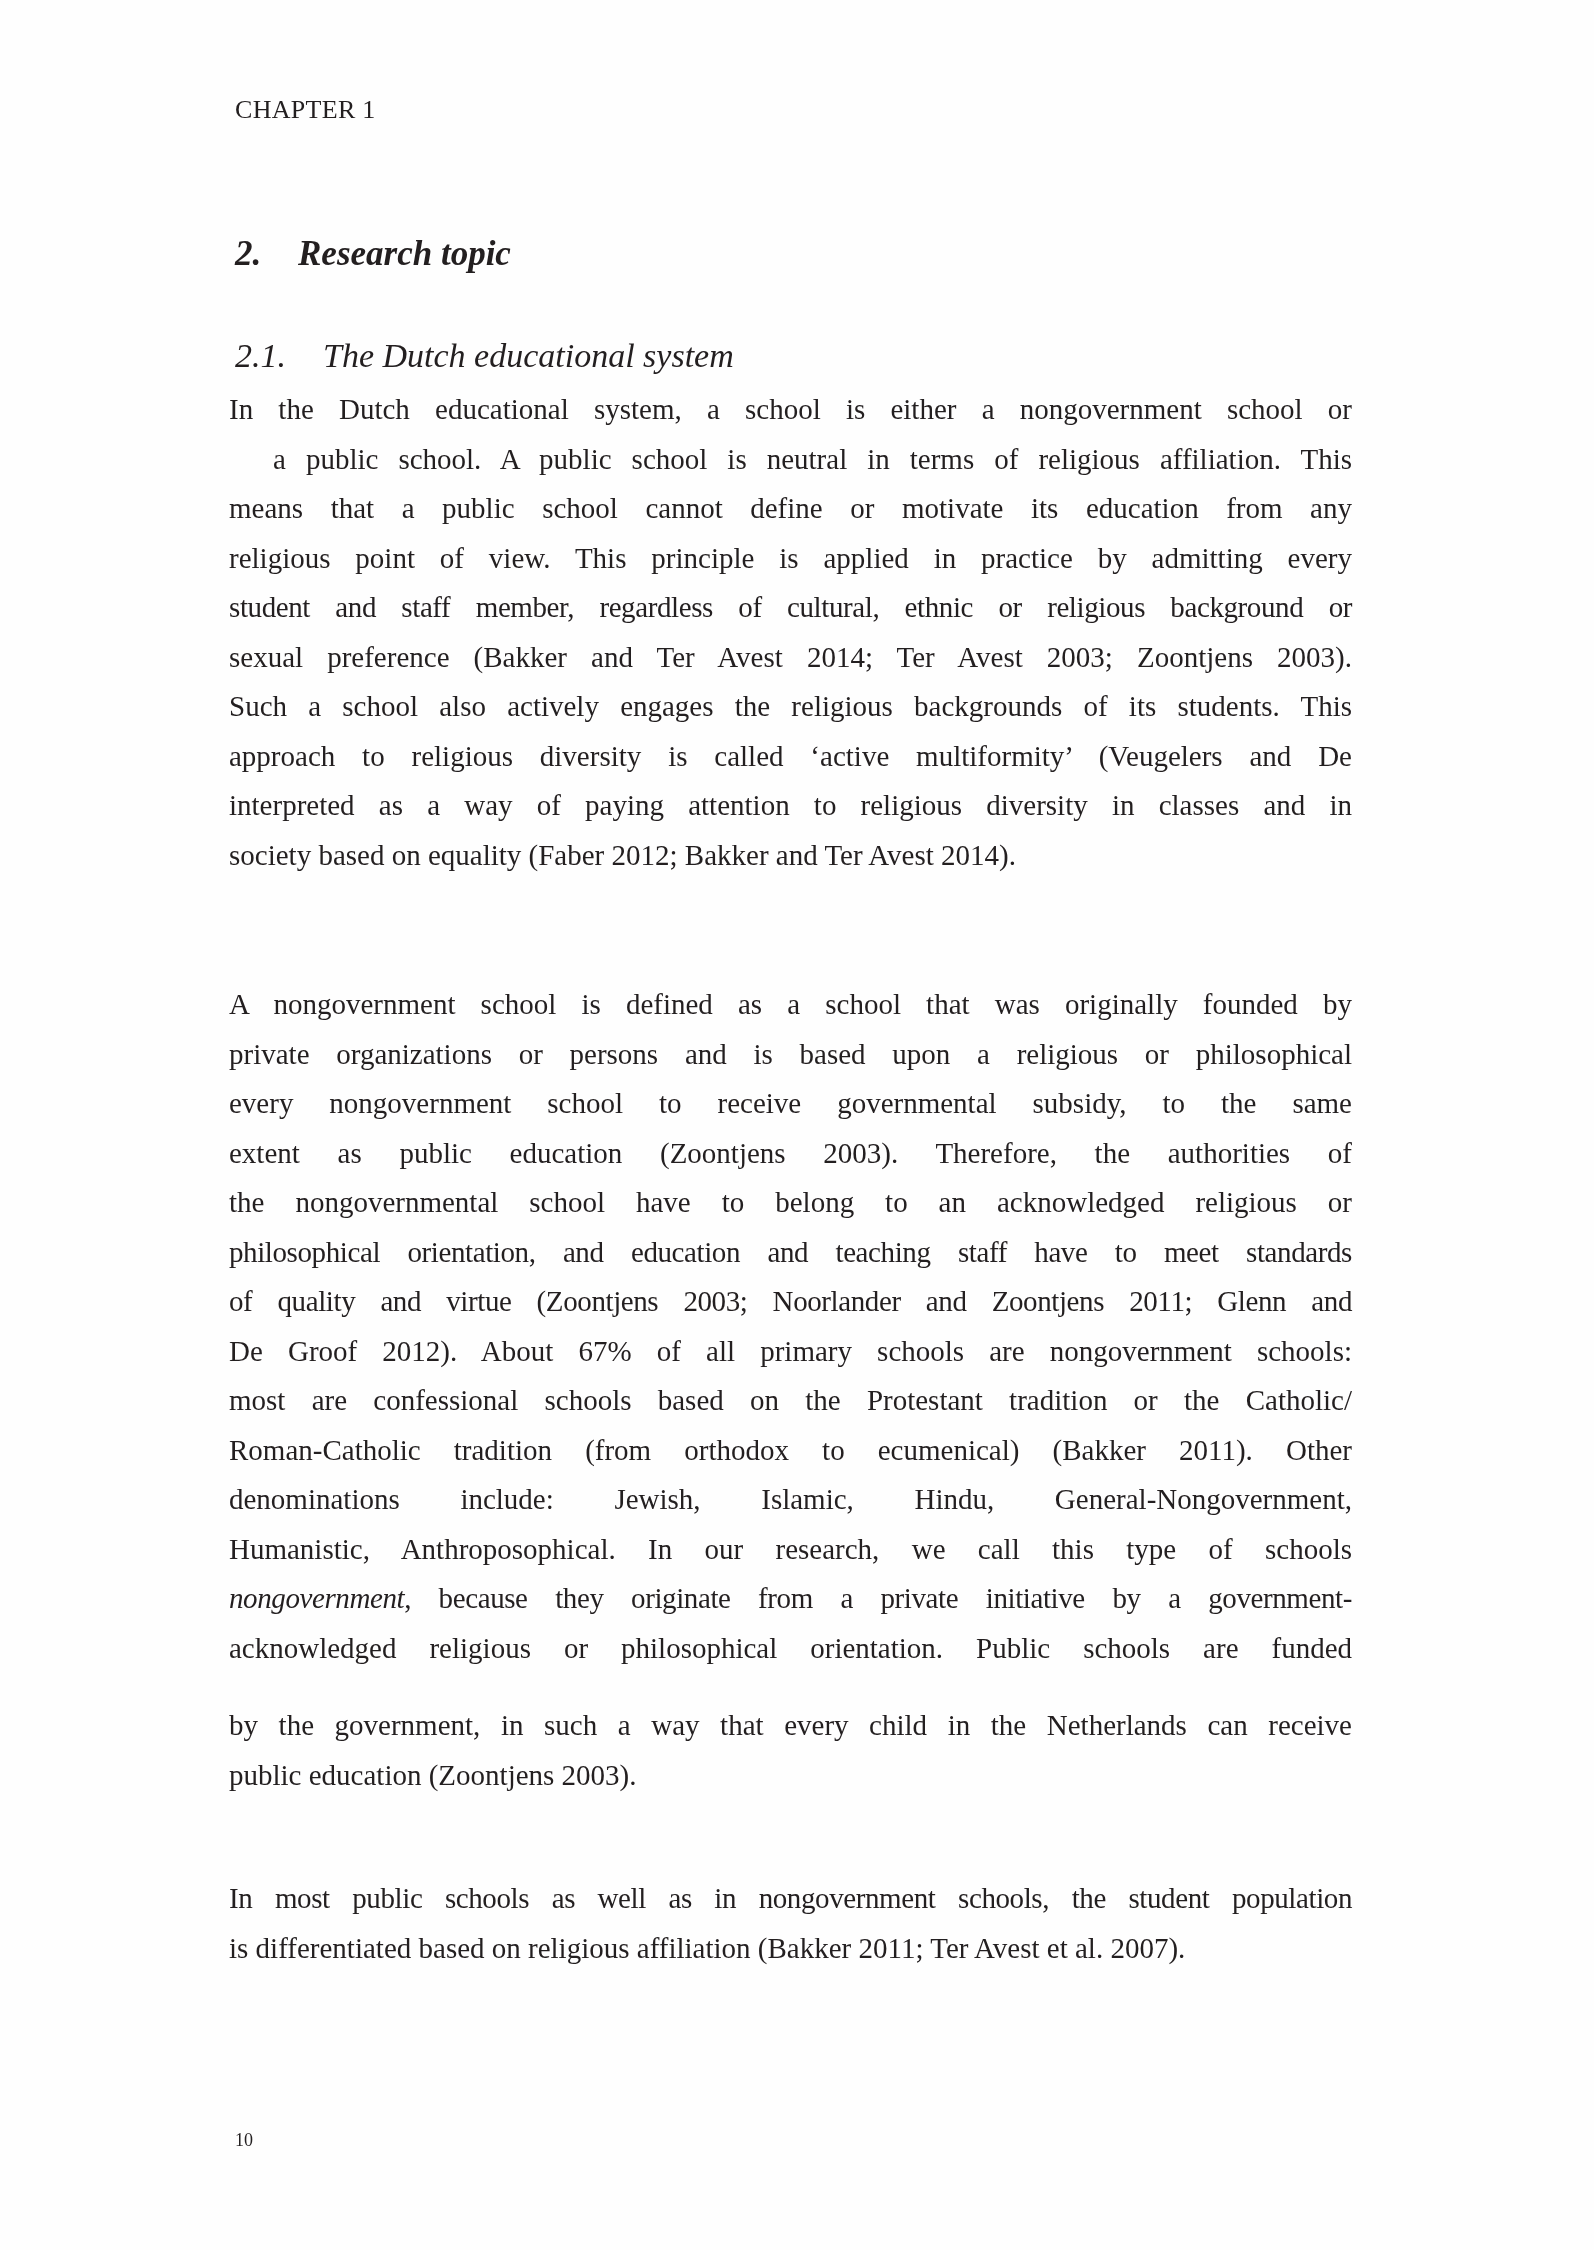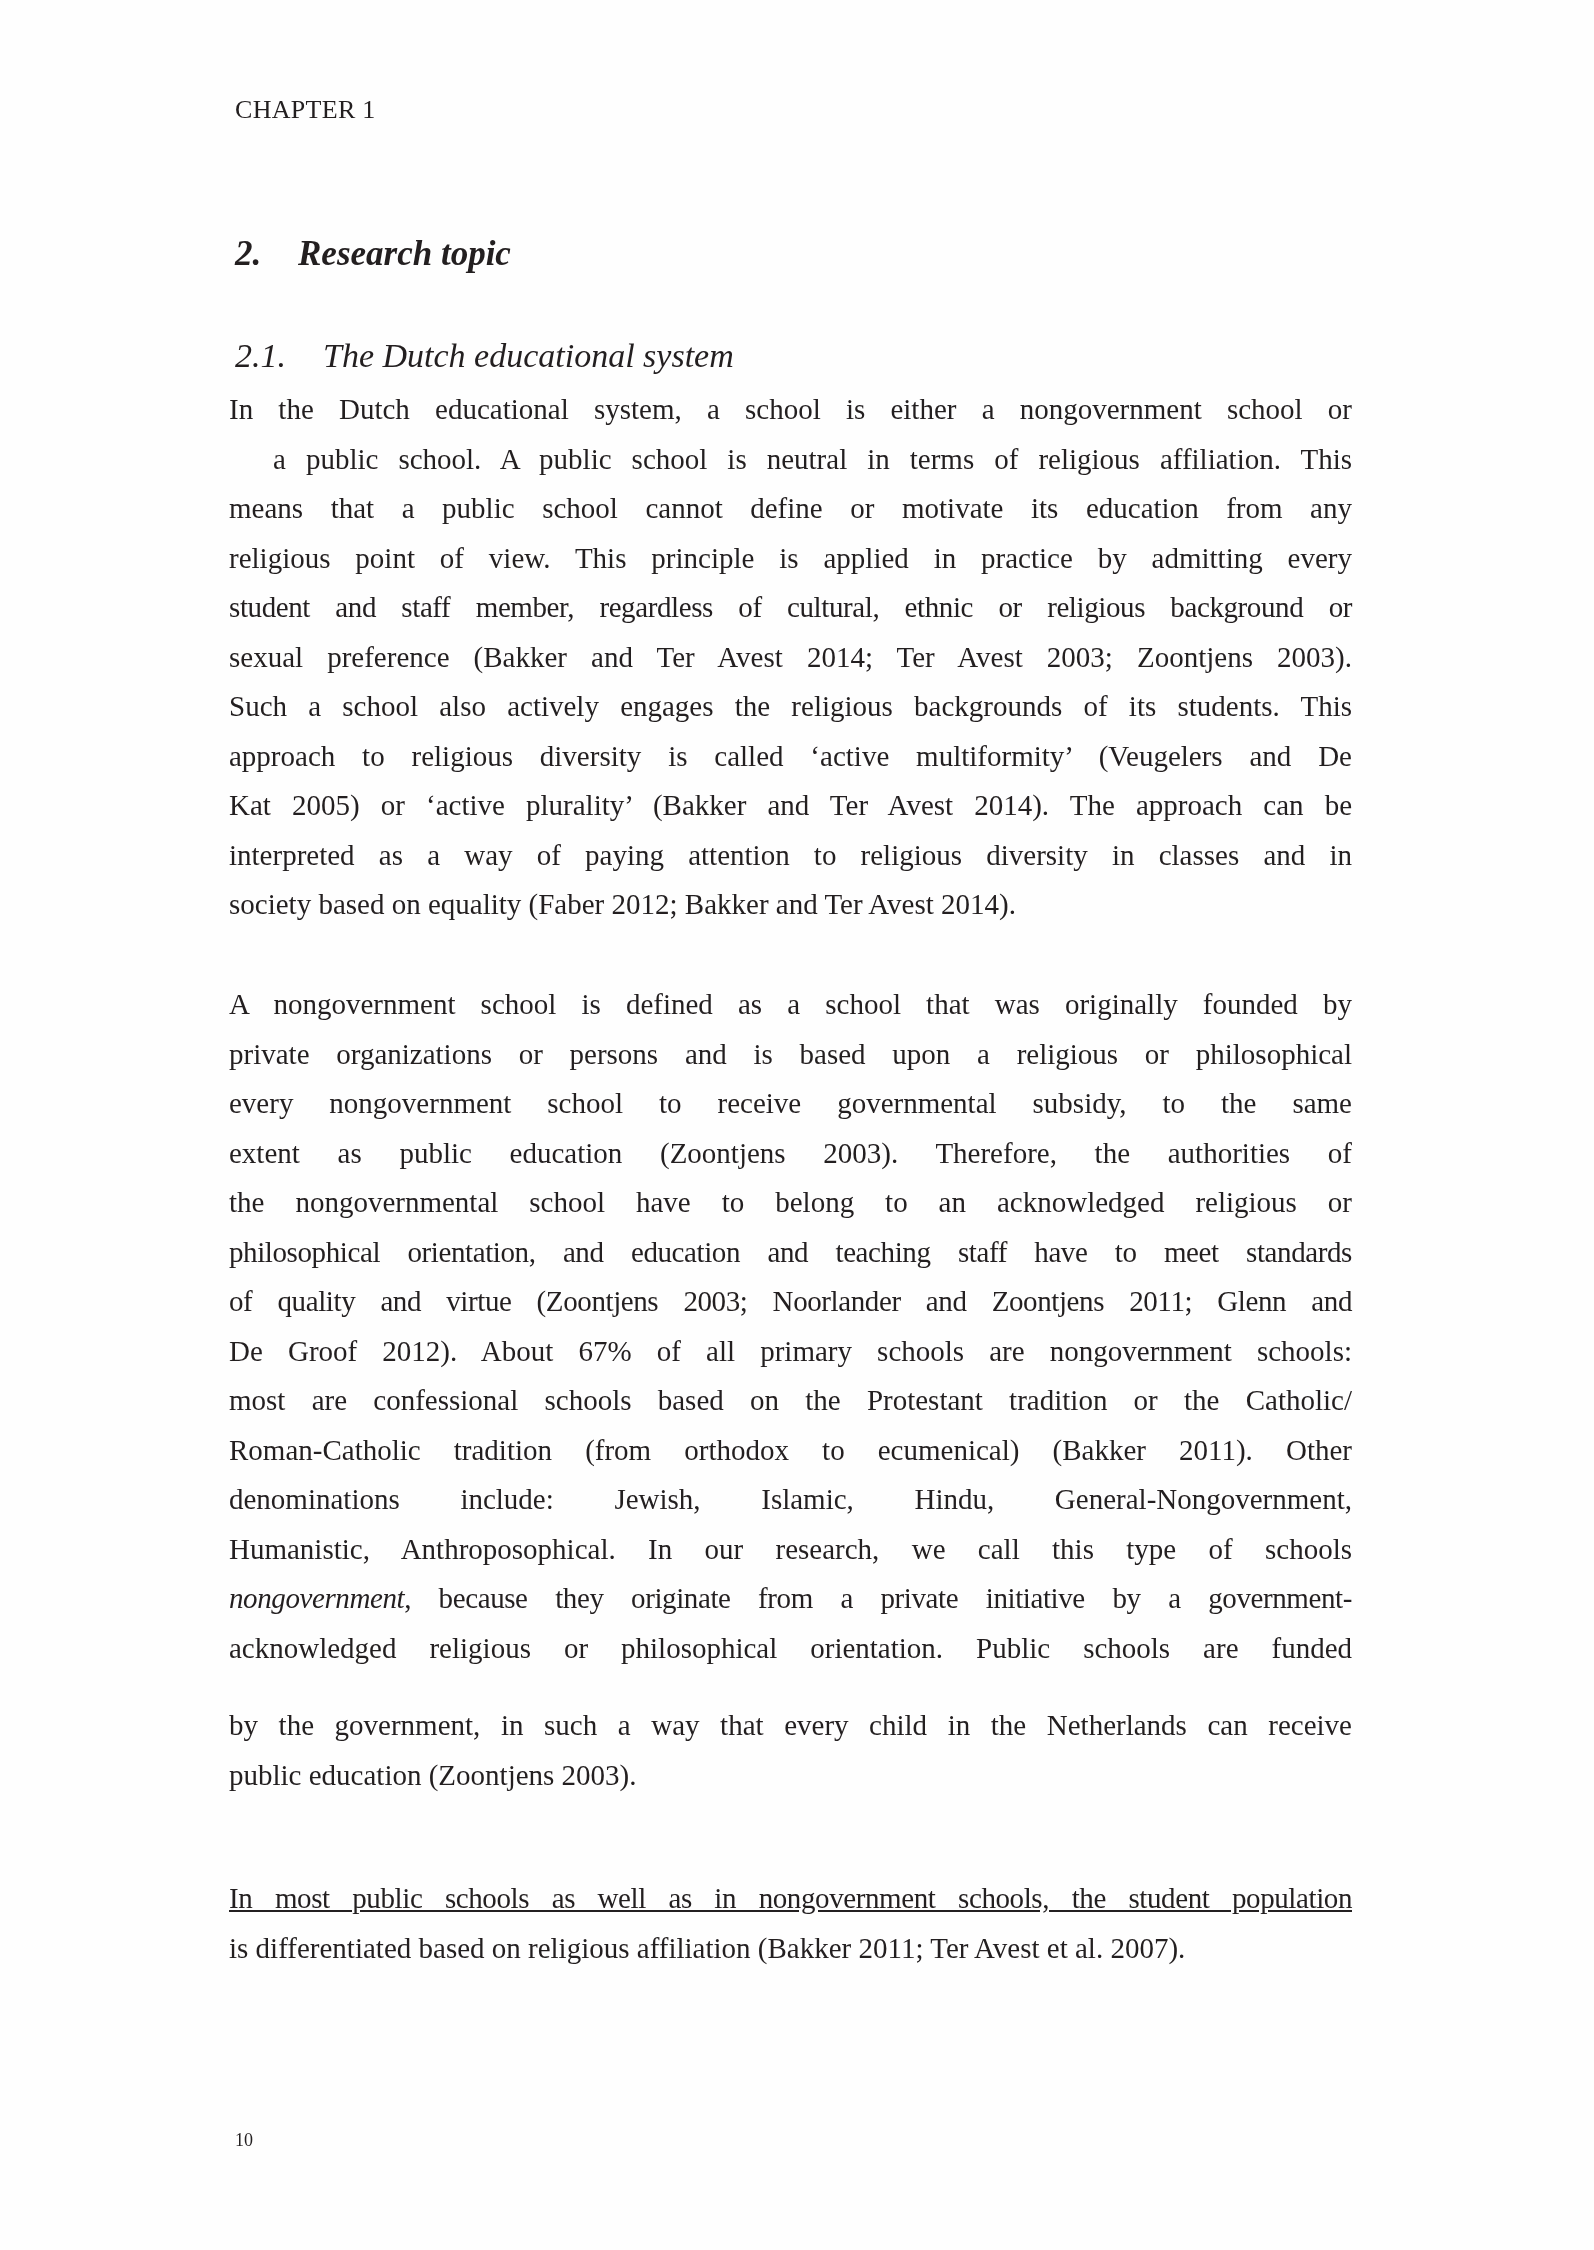--- a/index.html
+++ b/index.html
@@ -35,21 +35,20 @@
 
 <div class="body p1">
   <div class="line" style="white-space: nowrap;">In the Dutch educational system, a school is either a nongovernment school or</div>
   <div class="line" style="white-space: nowrap; margin-left: 44px;">a public school. A public school is neutral in terms of religious affiliation. This</div>
   <div class="line" style="white-space: nowrap;">means that a public school cannot define or motivate its education from any</div>
   <div class="line" style="white-space: nowrap;">religious point of view. This principle is applied in practice by admitting every</div>
   <div class="line tight" style="white-space: nowrap;">student and staff member, regardless of cultural, ethnic or religious background or</div>
   <div class="line" style="white-space: nowrap;">sexual preference (Bakker and Ter Avest 2014; Ter Avest 2003; Zoontjens 2003).</div>
   <div class="line" style="white-space: nowrap;">Such a school also actively engages the religious backgrounds of its students. This</div>
   <div class="line" style="white-space: nowrap;">approach to religious diversity is called ‘active multiformity’ (Veugelers and De</div>
-  <div class="line" style="white-space: nowrap;">Kat 2005) or ‘active plurality’ (Bakker and Ter Avest 2014). The approach can be</div>
   <div class="line" style="white-space: nowrap;">interpreted as a way of paying attention to religious diversity in classes and in</div>
   <div class="line last" style="white-space: nowrap;">society based on equality (Faber 2012; Bakker and Ter Avest 2014).</div>
 </div>
 
 <div class="body p2">
   <div class="line" style="white-space: nowrap;">A nongovernment school is defined as a school that was originally founded by</div>
   <div class="line" style="white-space: nowrap;">private organizations or persons and is based upon a religious or philosophical</div>
   <div class="line" style="white-space: nowrap;">every nongovernment school to receive governmental subsidy, to the same</div>
   <div class="line" style="white-space: nowrap;">extent as public education (Zoontjens 2003). Therefore, the authorities of</div>
   <div class="line" style="white-space: nowrap;">the nongovernmental school have to belong to an acknowledged religious or</div>
@@ -60,17 +59,17 @@
   <div class="line" style="white-space: nowrap;">Roman-Catholic tradition (from orthodox to ecumenical) (Bakker 2011). Other</div>
   <div class="line" style="white-space: nowrap;">denominations include: Jewish, Islamic, Hindu, General-Nongovernment,</div>
   <div class="line" style="white-space: nowrap;">Humanistic, Anthroposophical.  In our research, we call this type of schools</div>
   <div class="line tight" style="white-space: nowrap;"><em>nongovernment</em><span>, because they originate from a private initiative by a government-</span></div>
   <div class="line" style="white-space: nowrap;">acknowledged religious or philosophical orientation. Public schools are funded</div>
   <div class="line" style="white-space: nowrap; margin-top: 28px;">by the government, in such a way that every child in the Netherlands can receive</div>
   <div class="line last" style="white-space: nowrap;">public education (Zoontjens 2003).</div>
 </div>
 
 <div class="body p3">
-  <div class="line tight" style="white-space: nowrap; text-decoration: underline;">In most public schools as well as in nongovernment schools, the student population</div>
+  <div class="line tight" style="white-space: nowrap;">In most public schools as well as in nongovernment schools, the student population</div>
   <div class="line last" style="white-space: nowrap;">is differentiated based on religious affiliation (Bakker 2011; Ter Avest et al. 2007).</div>
 </div>
 
 <div class="page-number">10</div>
 
 </body></html>

